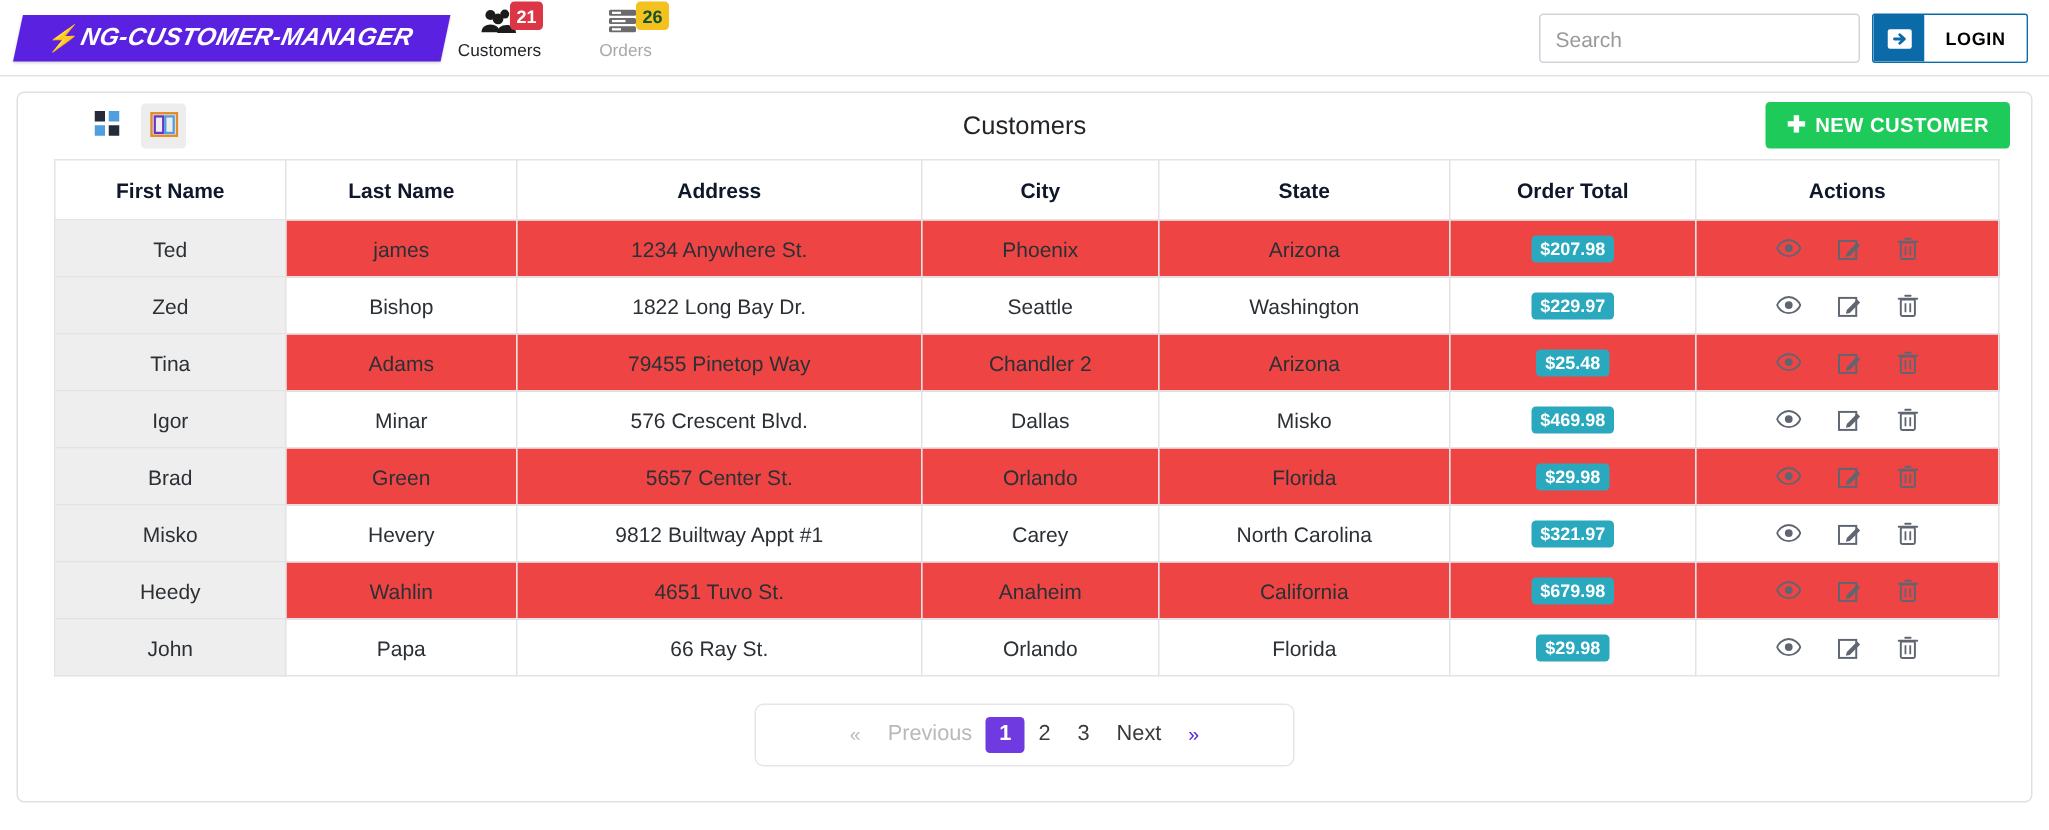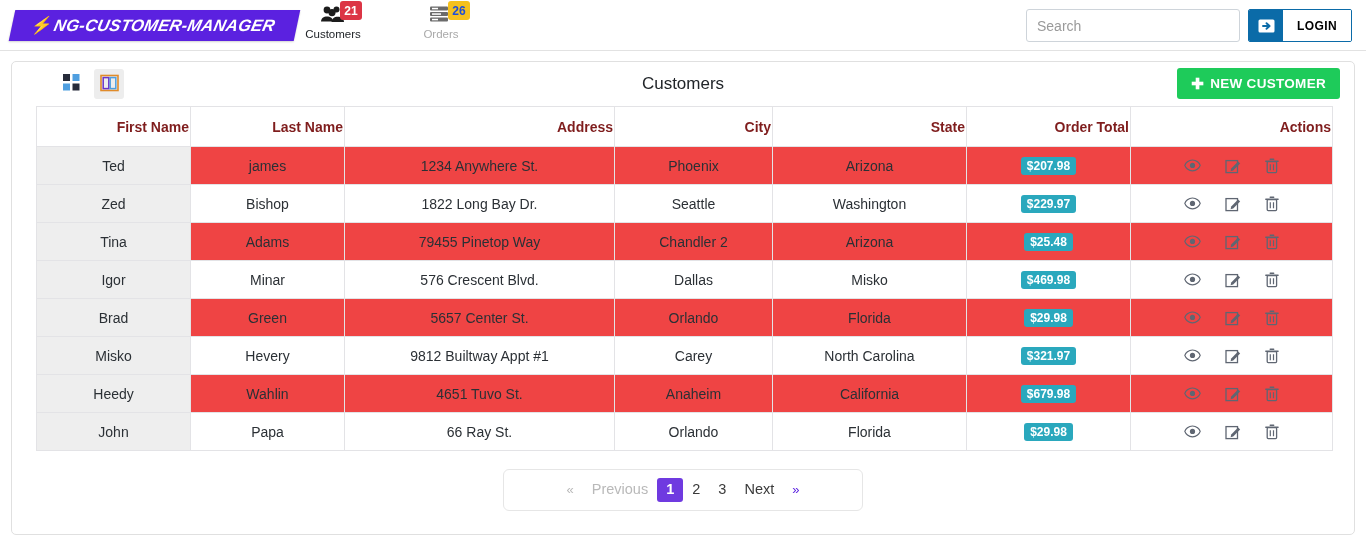--- a/index.html
+++ b/index.html
@@ -48,21 +48,21 @@
     white-space: nowrap;
   }
 
   .nav-items {
     position: absolute;
     left: 300px;
     top: 0;
     height: 51px;
     display: flex;
     align-items: flex-start;
-    gap: 42px;
+    gap: 18px;
     padding-top: 4px;
   }
   .nav-item {
     position: relative;
     display: flex;
     flex-direction: column;
     align-items: center;
     width: 66px;
     text-decoration: none;
     cursor: pointer;
@@ -84,21 +84,21 @@
     border-radius: 3px;
     font-size: 12px;
     font-weight: 700;
     color: #ffffff;
     display: flex;
     align-items: center;
     justify-content: center;
     line-height: 1;
   }
   .badge-red { background: #dc3545; }
-  .badge-yellow { background: #f5c11e; color: #1d4ed8; }
+  .badge-yellow { background: #f5c11e; color: #14532d; }
 
   .nav-right {
     position: absolute;
     right: 14px;
     top: 9px;
     display: flex;
     align-items: center;
     gap: 8px;
   }
   .search-input {
@@ -212,22 +212,21 @@
   table.grid th, table.grid td {
     border: 1px solid #e3e3e6;
     text-align: center;
     vertical-align: middle;
     color: #2b3035;
   }
   table.grid th {
     height: 40px;
     font-weight: 600;
     background: #ffffff;
-    color: #7f1d1d;
-    text-align: right;
+    color: #0f172a;
   }
   table.grid td { height: 38px; }
   tr.odd td { background: #ef4444; }
   tr.even td { background: #ffffff; }
   td.firstcol, tr.odd td.firstcol, tr.even td.firstcol { background: #eeeeee; }
 
   .col-first { width: 154px; }
   .col-last  { width: 154px; }
   .col-addr  { width: 270px; }
   .col-city  { width: 158px; }

